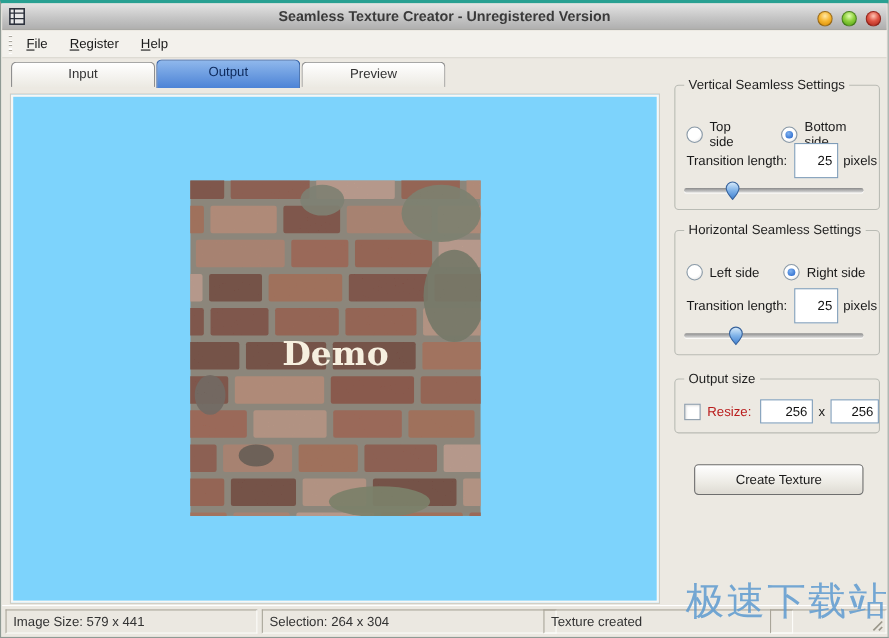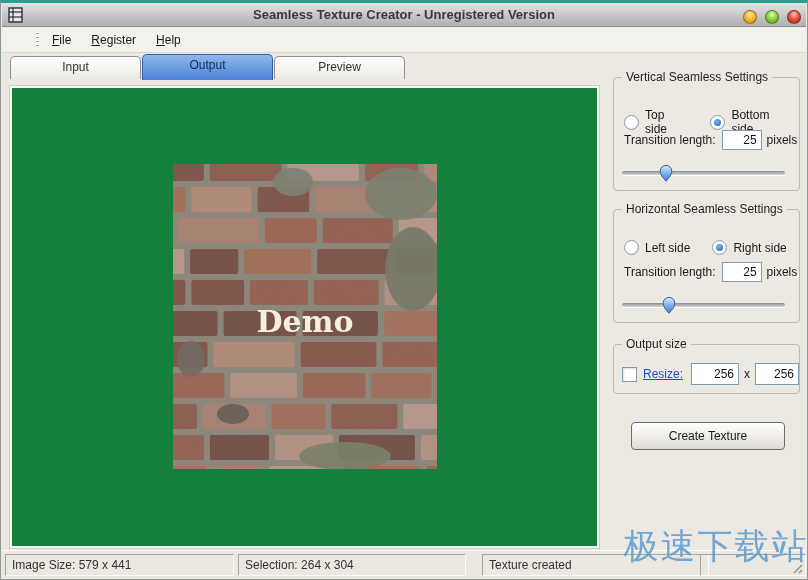--- a/index.html
+++ b/index.html
@@ -17,37 +17,37 @@
                 font-weight:bold; font-size:13px; color:#3A3A3A; }
   .app-icon { position:absolute; left:6px; top:4px; width:16px; height:16px; }
   .tb-btn { position:absolute; top:7px; width:14px; height:14px; border-radius:50%;
             border:1px solid rgba(90,60,20,.55); cursor:pointer; }
   .tb-btn.minimize { left:741px; background:radial-gradient(circle at 50% 30%, #ffe9a8 0%, #f7b733 45%, #d88a00 100%); }
   .tb-btn.maximize { left:763px; background:radial-gradient(circle at 50% 30%, #e2ffb0 0%, #8fd13e 45%, #4e9e10 100%); border-color:rgba(40,80,20,.55); }
   .tb-btn.close    { left:785px; background:radial-gradient(circle at 50% 30%, #ffc9b8 0%, #e05545 45%, #a82418 100%); border-color:rgba(110,20,15,.6); }
 
   
   .menubar { position:absolute; left:1px; right:1px; top:25px; height:25px;
-             background:#F3F1EC; border-bottom:1px solid #D8D5CC; display:flex; align-items:center;padding-left:28px; }
+             background:#F3F1EC; border-bottom:1px solid #D8D5CC; display:flex; align-items:center; }
   .menu-grip { width:3px; height:17px; margin-left:6px;
                background:repeating-linear-gradient(180deg,#ffffff 0 1px,#a9a69d 1px 2px,transparent 2px 4px); }
   .menu-item { display:inline-block; padding:3px 7px; margin-left:6px; color:#1a1a1a; cursor:pointer; }
   .menu-item::first-letter { text-decoration:underline; }
 
   
   .tabstrip { position:absolute; left:9px; top:53px; height:23px; display:flex; z-index:3; }
   .tab { width:131px; height:23px; margin-right:1px; border:1px solid #8F8F8F; border-bottom:none;
          border-radius:5px 5px 0 0; background:linear-gradient(180deg,#FFFFFF,#ECEAE3);
          text-align:center; line-height:21px; color:#333; cursor:pointer; }
   .tab.active { height:26px; margin-top:-2px; background:linear-gradient(180deg,#8FB8EC,#4C83D6);
                 border-color:#2F5FA8; color:#0E2A5C; font-weight:normal; }
 
   
   .canvas-frame { position:absolute; left:9px; top:83px; width:589px; height:462px;
-                  background:#15803d; border:2px solid #F7F7F5; box-shadow:0 0 0 1px #CFCCC4; }
+                  background:#7dd3fc; border:2px solid #F7F7F5; box-shadow:0 0 0 1px #CFCCC4; }
   .texture-img { position:absolute; left:161px; top:76px; width:264px; height:305px; display:block; }
 
   
   .groupbox { position:absolute; left:612px; width:187px; border:1px solid #B9BBB4;
               border-radius:4px; background:#ECE9E2; }
   .gb-legend { position:absolute; top:-8px; left:8px; background:#ECE9E2; padding:0 4px; color:#1F1F1F; }
   #gb-vertical { top:74px; height:114px; }
   #gb-horizontal { top:206px; height:114px; }
   #gb-output { top:341px; height:50px; }
 
@@ -56,53 +56,53 @@
            background:radial-gradient(circle at 40% 35%, #ffffff 55%, #d6d6d6 100%);
            display:inline-flex; align-items:center; justify-content:center; cursor:pointer; flex:none; }
   .radio .dot { width:7px; height:7px; border-radius:50%;
                 background:radial-gradient(circle at 40% 35%, #7FB2F0, #1D5FC8); display:none; }
   .radio.checked .dot { display:block; }
   .radio-label { margin:0 0 0 6px; cursor:pointer; color:#1a1a1a; }
   .radio-gap { width:22px; flex:none; }
 
   .trans-row { position:absolute; top:52px; left:10px; display:flex; align-items:center; }
   .field-label { color:#1a1a1a; }
-  .num-field { height:20px; border:1px solid #7F9DB9; background:#fff; text-align:right;
+  .num-field { height:32px; border:1px solid #7F9DB9; background:#fff; text-align:right;
                padding:0 4px; font:12px "Liberation Sans",sans-serif; color:#111; }
   .trans-field { width:40px; margin-left:6px; }
   .unit-label { margin-left:5px; color:#1a1a1a; }
 
   .slider { position:absolute; left:8px; right:14px; top:86px; height:18px; cursor:pointer; }
   .slider-track { position:absolute; left:0; right:0; top:7px; height:4px; border-radius:2px;
                   background:linear-gradient(180deg,#8C8C8C,#D8D8D8); box-shadow:0 1px 0 #fff; }
   .slider-thumb { position:absolute; top:0; width:14px; height:18px; margin-left:-7px; cursor:grab; }
 
   .resize-row { position:absolute; top:18px; left:8px; display:flex; align-items:center; }
   .checkbox { width:15px; height:15px; border:1px solid #8A9AA8; background:#fff; cursor:pointer;
               box-shadow:inset 1px 1px 2px rgba(0,0,0,.12); flex:none; }
-  .checkbox-label { margin-left:6px; cursor:pointer; color:#1d4ed8;text-decoration:underline; }
+  .checkbox-label { margin-left:6px; cursor:pointer; color:#b91c1c; }
   .size-field1 { width:48px; height:22px; margin-left:8px; }
   .x-sep { margin:0 5px; color:#1a1a1a; }
   .size-field2 { width:44px; height:22px; }
 
   .btn-create { position:absolute; left:630px; top:419px; width:154px; height:28px;
                 border:1px solid #6E6E6E; border-radius:4px;
                 background:linear-gradient(180deg,#FFFFFF,#EDEBE5 60%,#DEDBD3);
                 box-shadow:inset 0 1px 0 #fff; font:12px "Liberation Sans",sans-serif;
                 color:#1a1a1a; cursor:pointer; }
 
   
   .statusbar { position:absolute; left:1px; right:1px; bottom:1px; height:28px;
                background:#EBE8E1; border-top:1px solid #FFFFFF; }
   .status-panel { position:absolute; top:3px; height:22px; border:1px solid;
                   border-color:#A9A599 #FCFCF9 #FCFCF9 #A9A599; line-height:20px;
                   padding-left:6px; color:#333; overflow:hidden; white-space:nowrap; }
   #sp1 { left:3px;   width:229px; }
-  #sp2 { left:236px; width:228px; }
-  #sp3 { left:480px; width:227px; }
+  #sp2 { left:236px; width:268px; }
+  #sp3 { left:492px; width:227px; }
   #sp4 { left:698px; width:106px; }
   .resize-grip { position:absolute; right:3px; bottom:4px; width:13px; height:13px; cursor:nwse-resize; }
 
   .watermark { position:absolute; left:622px; top:520px; width:186px; text-align:center;
                font-size:35px; font-weight:normal; letter-spacing:2px; color:#5E9BD0;
                opacity:.85; pointer-events:none; z-index:5; font-family:sans-serif; }
 </style>
 </head>
 <body>
 

